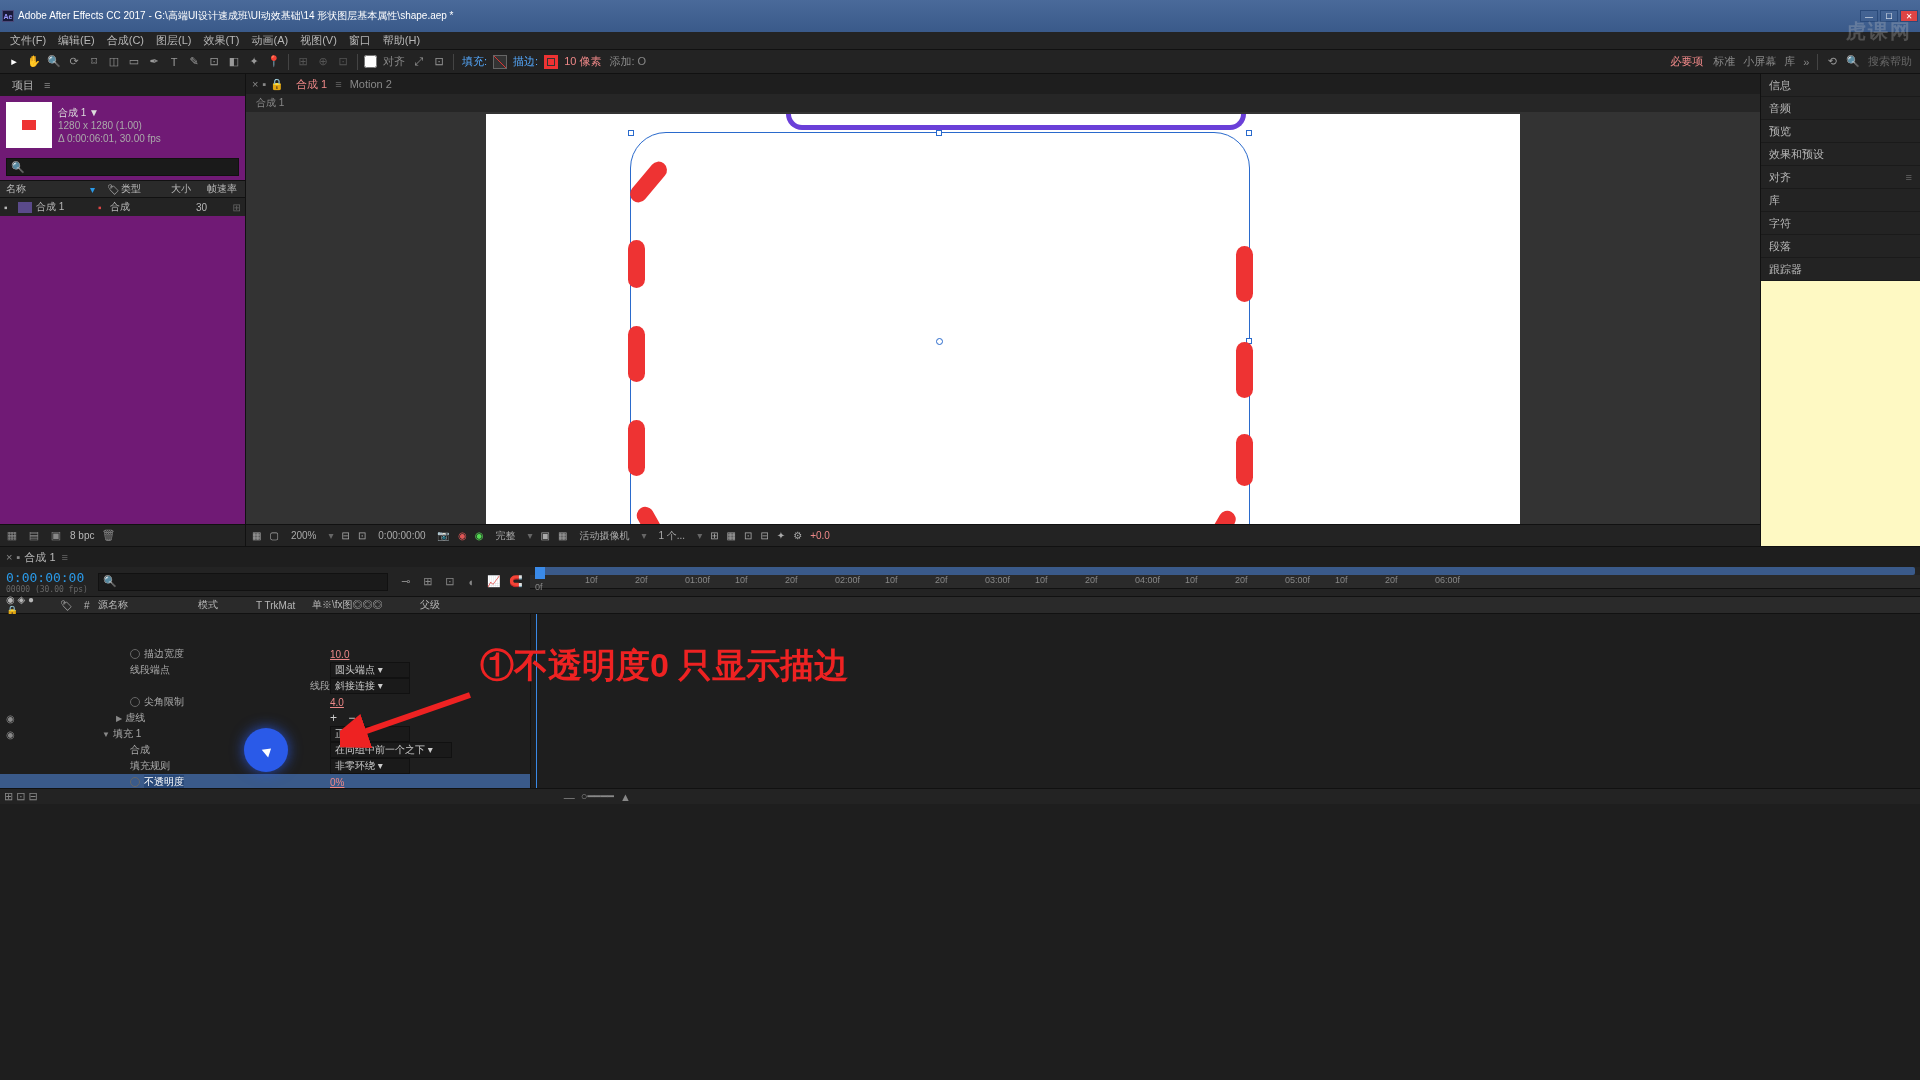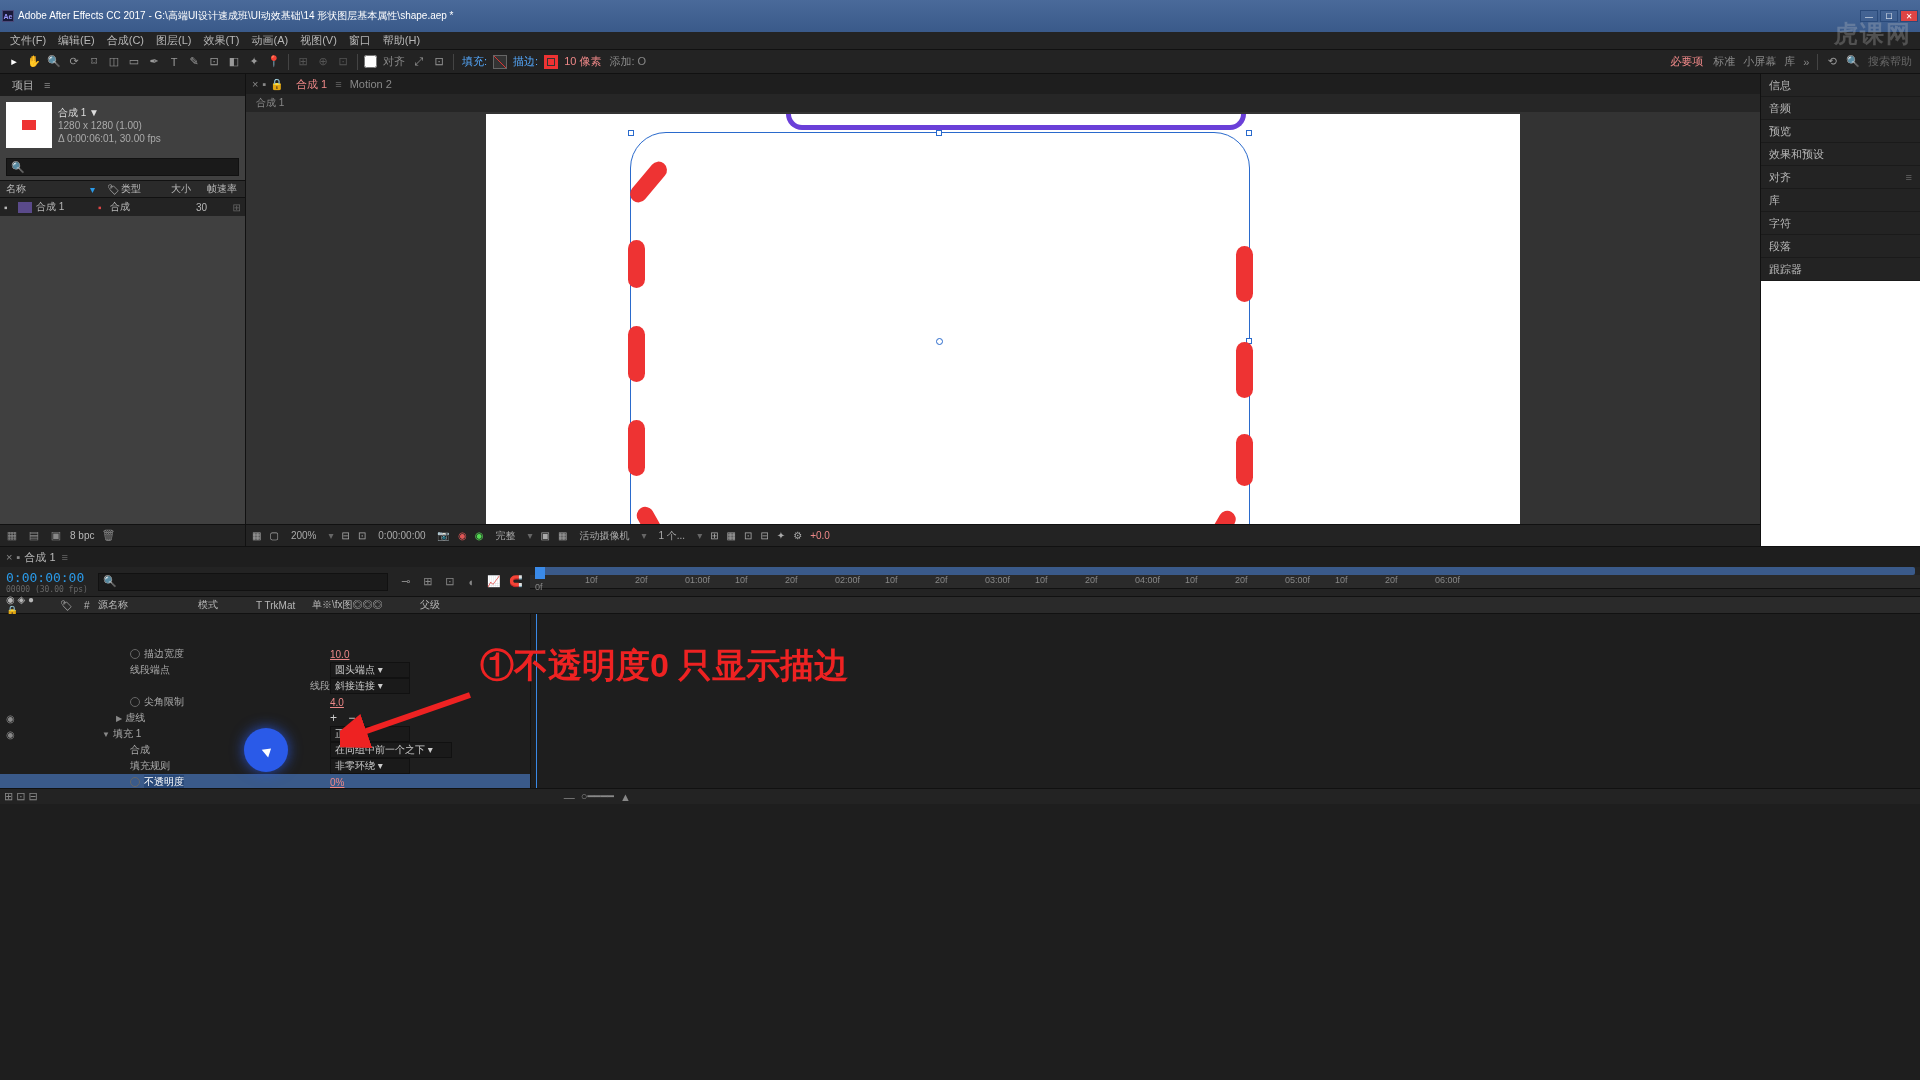--- a/index.html
+++ b/index.html
@@ -13,21 +13,21 @@
 .menubar{height:18px;background:#232323;display:flex;align-items:center;padding:0 4px;font-size:11px;border-bottom:1px solid #111}
 .menubar span{padding:0 6px;cursor:default}
 .toolbar{height:24px;background:#232323;display:flex;align-items:center;padding:0 4px;border-bottom:1px solid #111}
 .tool{width:18px;height:18px;margin:0 1px;display:flex;align-items:center;justify-content:center;color:#999;font-size:11px}
 .tool.active{color:#fff}
 .toolbar .sep{width:1px;height:16px;background:#444;margin:0 4px}
 .toolbar .lbl{font-size:11px;color:#888;margin:0 4px}
 .toolbar .swatch{width:14px;height:14px;border:1px solid #666;margin:0 2px}
 .toolbar .pill{padding:1px 6px;font-size:11px;color:#e88}
 .main{display:flex;height:472px}
-.left-panel{width:246px;background:#404040;display:flex;flex-direction:column;border-right:1px solid #111}
+.left-panel{width:246px;background:#701a75;display:flex;flex-direction:column;border-right:1px solid #111}
 .panel-tabs{height:22px;display:flex;align-items:center;background:#1e1e1e;padding:0 6px;font-size:11px}
 .panel-tabs .tab{padding:2px 6px}
 .panel-tabs .menu{margin-left:4px;color:#888}
 .proj-item{display:flex;align-items:center;padding:6px}
 .proj-thumb{width:46px;height:46px;background:#fff;margin-right:6px;position:relative;display:flex;align-items:center;justify-content:center}
 .proj-thumb .inner{width:14px;height:10px;background:#e33}
 .proj-meta{font-size:10px;color:#aaa;line-height:13px}
 .proj-meta .name{color:#ddd}
 .proj-search{margin:4px 6px;height:18px;background:#1a1a1a;border:1px solid #111;display:flex;align-items:center;padding:0 4px;color:#666}
 .proj-cols{height:18px;background:#2a2a2a;display:flex;align-items:center;font-size:10px;border-top:1px solid #111;border-bottom:1px solid #111}
@@ -44,21 +44,21 @@
 .viewport{flex:1;background:#333;display:flex;align-items:flex-start;justify-content:center;padding-top:0;position:relative;overflow:hidden}
 .canvas{width:1034px;height:410px;background:#fff;margin-top:2px;position:relative}
 .canvas .purple-bar{position:absolute;left:300px;top:0;width:460px;height:16px;border:5px solid #6a3fd8;border-top:none;border-radius:0 0 18px 18px;border-top-left-radius:0;border-top-right-radius:0}
 .canvas .rr{position:absolute;border:1px solid #2a6acc;border-radius:36px;left:144px;top:18px;width:620px;height:500px}
 .canvas .dash{position:absolute;width:17px;height:48px;background:#e33;border-radius:9px}
 .canvas .handle{position:absolute;width:6px;height:6px;border:1px solid #2a6acc;background:#fff}
 .canvas .center{position:absolute;width:7px;height:7px;border:1px solid #2a6acc;border-radius:50%;left:450px;top:224px}
 .vp-footer{height:22px;background:#232323;display:flex;align-items:center;padding:0 6px;gap:8px;font-size:10px;color:#aaa;border-top:1px solid #111}
 .vp-footer .sel{padding:0 4px}
 .vp-footer .caret{color:#666}
-.right-panel{width:160px;background:#ffffff;border-left:1px solid #111}
+.right-panel{width:160px;background:#fef9c3;border-left:1px solid #111}
 .rp-sec{border-bottom:1px solid #1a1a1a}
 .rp-hdr{height:22px;display:flex;align-items:center;padding:0 8px;font-size:11px;background:#232323}
 .rp-body{padding:4px 8px;font-size:10px;color:#888}
 .align-row{display:flex;gap:3px;margin:3px 0}
 .align-btn{width:18px;height:16px;background:#2a2a2a;border:1px solid #1a1a1a;display:flex;align-items:center;justify-content:center}
 .timeline{height:258px;background:#1e1e1e;display:flex;flex-direction:column;border-top:1px solid #111}
 .tl-tabs{height:20px;background:#1e1e1e;display:flex;align-items:center;padding:0 6px;font-size:11px}
 .tl-top{height:30px;display:flex;border-bottom:1px solid #111}
 .tl-top-left{width:530px;display:flex;align-items:center;padding:0 6px;gap:6px;background:#232323}
 .tc{color:#2a9ae8;font-size:13px;font-family:monospace}
@@ -83,21 +83,21 @@
 .prop-row.sel{background:#3a5a8a;color:#fff}
 .prop-row.sel .name{background:#2a4a7a}
 .prop-val{position:absolute;left:330px;font-size:10px}
 .val-link{color:#e88;text-decoration:underline}
 .val-sel{background:#1a1a1a;padding:0 18px 0 4px;color:#ccc;border:1px solid #111;font-size:10px;min-width:80px;display:inline-block}
 .tl-footer{height:16px;background:#232323;display:flex;align-items:center;padding:0 4px;gap:6px;border-top:1px solid #111}
 .annot-text{position:absolute;color:#e22;font-size:34px;font-weight:bold;white-space:nowrap}
 .annot-arrow{position:absolute}
 .annot-cursor{position:absolute;width:44px;height:44px;background:#2a5ae8;border-radius:50%;box-shadow:0 0 14px rgba(42,90,232,0.8)}
 .annot-cursor::after{content:"";position:absolute;left:20px;top:18px;width:0;height:0;border-left:8px solid #fff;border-top:5px solid transparent;border-bottom:5px solid transparent;transform:rotate(-40deg)}
-.watermark{position:absolute;right:8px;top:18px;font-size:24px;color:rgba(200,200,200,0.28);font-weight:bold;letter-spacing:2px}
+.watermark{position:absolute;right:8px;top:18px;font-size:20px;color:rgba(200,200,200,0.28);font-weight:bold;letter-spacing:2px}
 .colbox{width:14px;height:12px;border:1px solid #666;background:#fff;display:inline-block;vertical-align:middle}
 .plusminus{color:#ccc;font-size:12px;letter-spacing:4px}
 </style>
 </head>
 <body>
 
 <div class="titlebar">
   <div class="ae-logo">Ae</div>
   <span>Adobe After Effects CC 2017 - G:\高端UI设计速成班\UI动效基础\14 形状图层基本属性\shape.aep *</span>
   <div class="wbtns">

